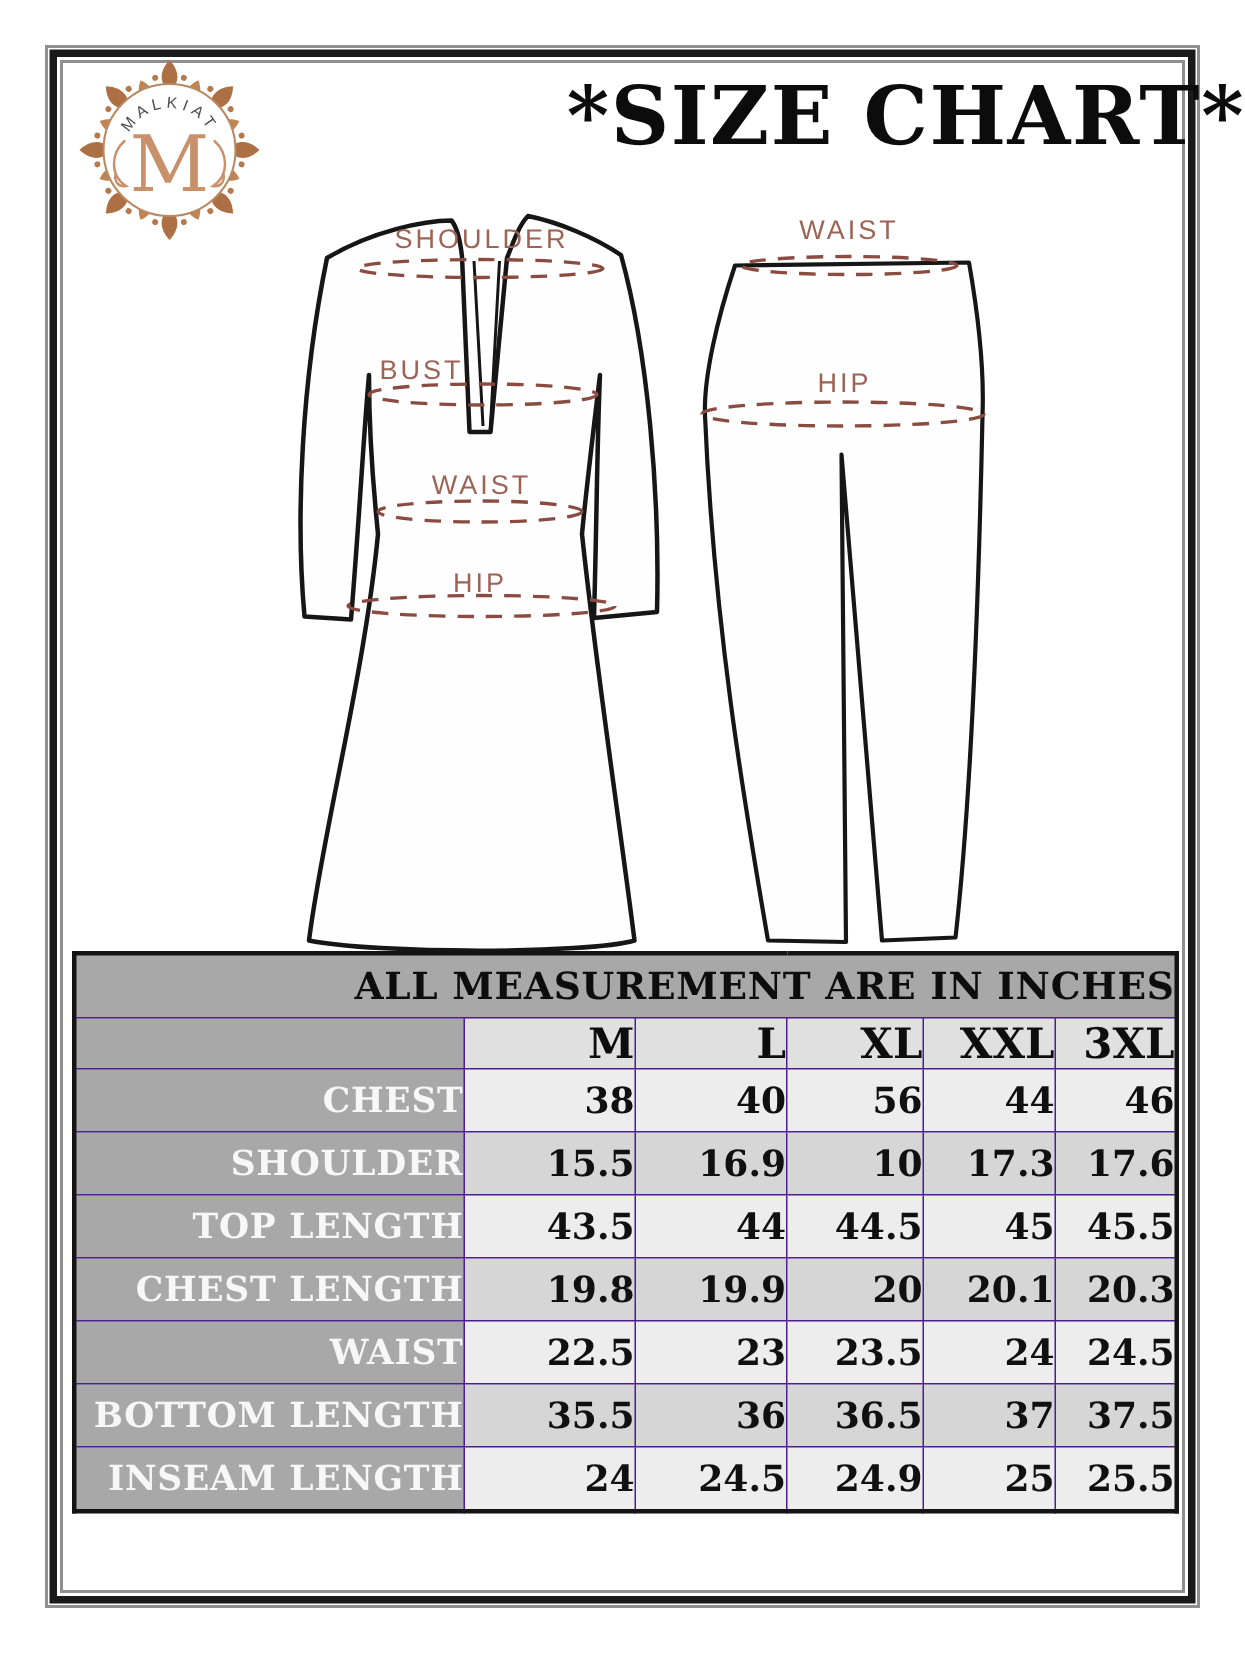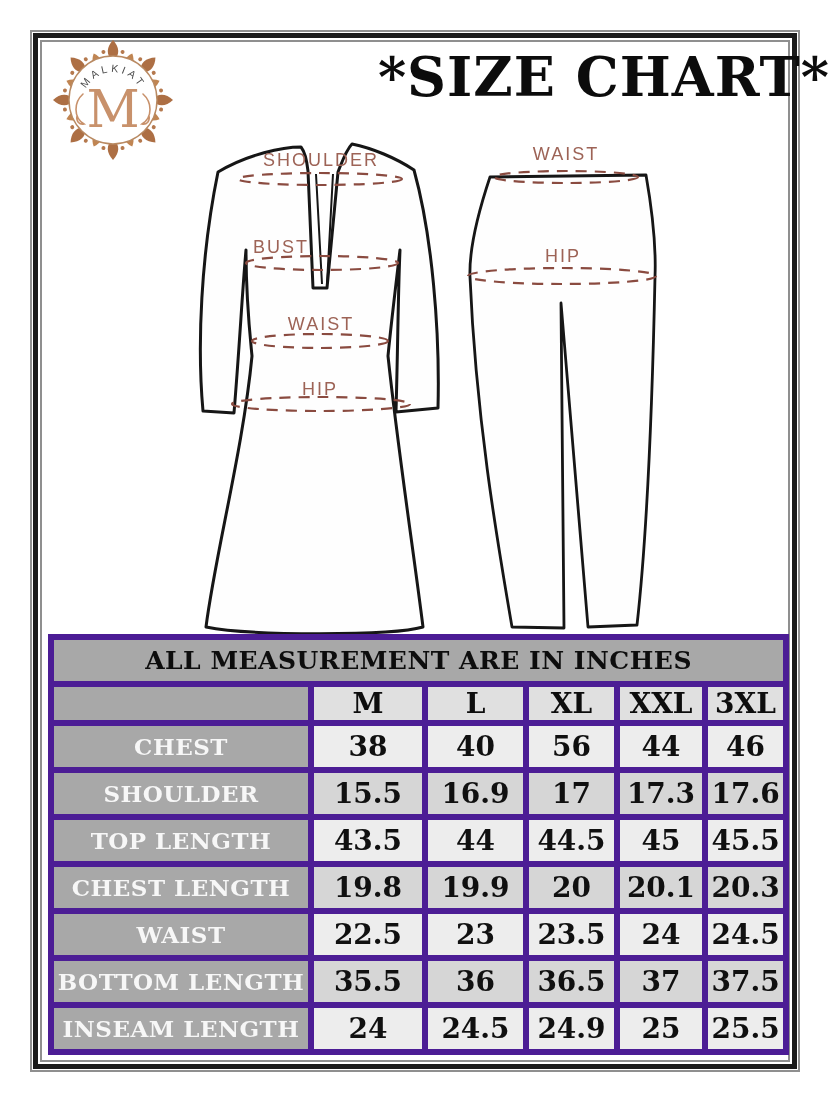--- a/index.html
+++ b/index.html
@@ -17,27 +17,27 @@
   
   .logo{position:absolute;left:51px;top:38px;width:124px;height:124px;}
   
   .sketch-svg{position:absolute;left:0;top:0;width:830px;height:1102px;}
   .sketch-label{position:absolute;transform:translate(-50%,-50%);
     font-family:"Liberation Sans","DejaVu Sans",sans-serif;
     font-size:18px;font-weight:500;color:#9d6356;letter-spacing:2px;white-space:nowrap;}
   
   .size-table{position:absolute;left:48px;top:634px;width:735px;
     border-collapse:collapse;table-layout:fixed;border:3px solid #141414;}
-  .size-table td{border:6px solid #4c1d95;text-align:center;vertical-align:middle;
+  .size-table td{border:1px solid #4c1d95;text-align:right;vertical-align:middle;
     font-weight:bold;padding:0;}
   td.caption-cell{background:#a8a8a8;color:#0d0d0d;font-size:25px;height:41px;letter-spacing:0.5px;}
   td.corner-cell{background:#a8a8a8;height:33px;}
   td.size-cell{background:#e0e0e0;color:#0d0d0d;font-size:28px;height:33px;}
   td.label-cell{background:#a8a8a8;color:#f7f7f7;font-size:23px;height:41px;letter-spacing:0.5px;}
-  td.val-cell{color:#101010;font-size:28px;}
+  td.val-cell{color:#101010;font-size:24px;}
   tr.row-light td.val-cell{background:#ededed;}
   tr.row-dark  td.val-cell{background:#d6d6d6;}
 </style>
 </head>
 <body>
 
 <div class="page">
 
   <div class="frame"></div>
 
@@ -162,21 +162,21 @@
           <td class="val-cell">38</td>
           <td class="val-cell">40</td>
           <td class="val-cell">56</td>
           <td class="val-cell">44</td>
           <td class="val-cell">46</td>
         </tr>
         <tr class="row-dark">
           <td class="label-cell">SHOULDER</td>
           <td class="val-cell">15.5</td>
           <td class="val-cell">16.9</td>
-          <td class="val-cell">17</td>
+          <td class="val-cell">10</td>
           <td class="val-cell">17.3</td>
           <td class="val-cell">17.6</td>
         </tr>
         <tr class="row-light">
           <td class="label-cell">TOP LENGTH</td>
           <td class="val-cell">43.5</td>
           <td class="val-cell">44</td>
           <td class="val-cell">44.5</td>
           <td class="val-cell">45</td>
           <td class="val-cell">45.5</td>

